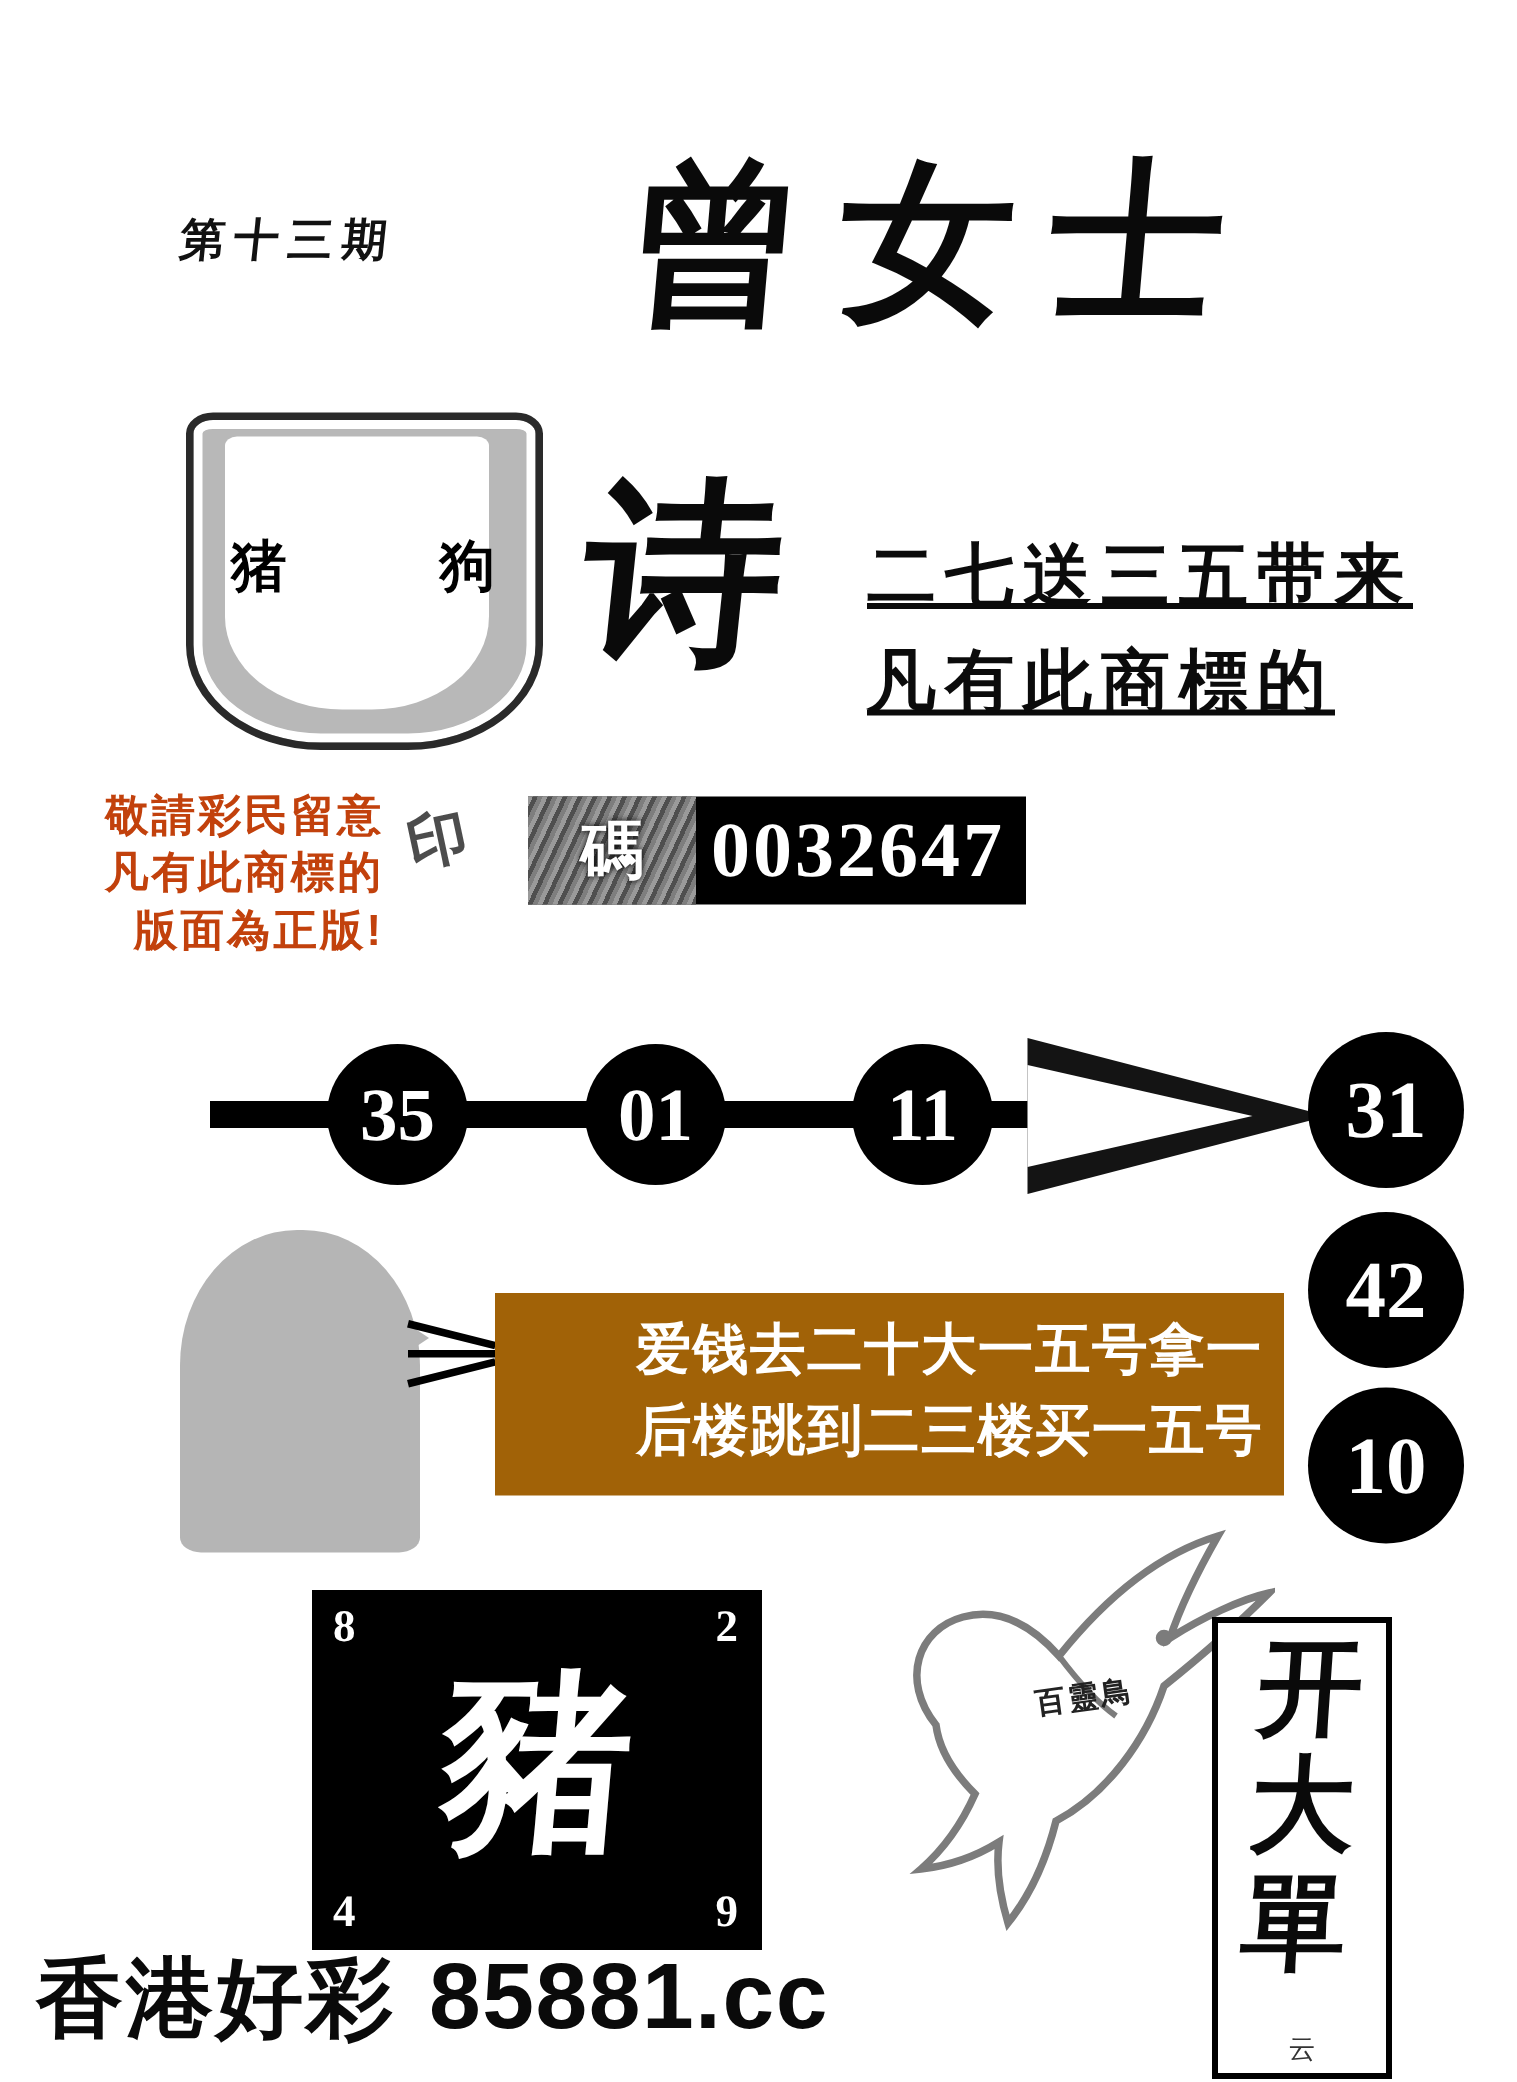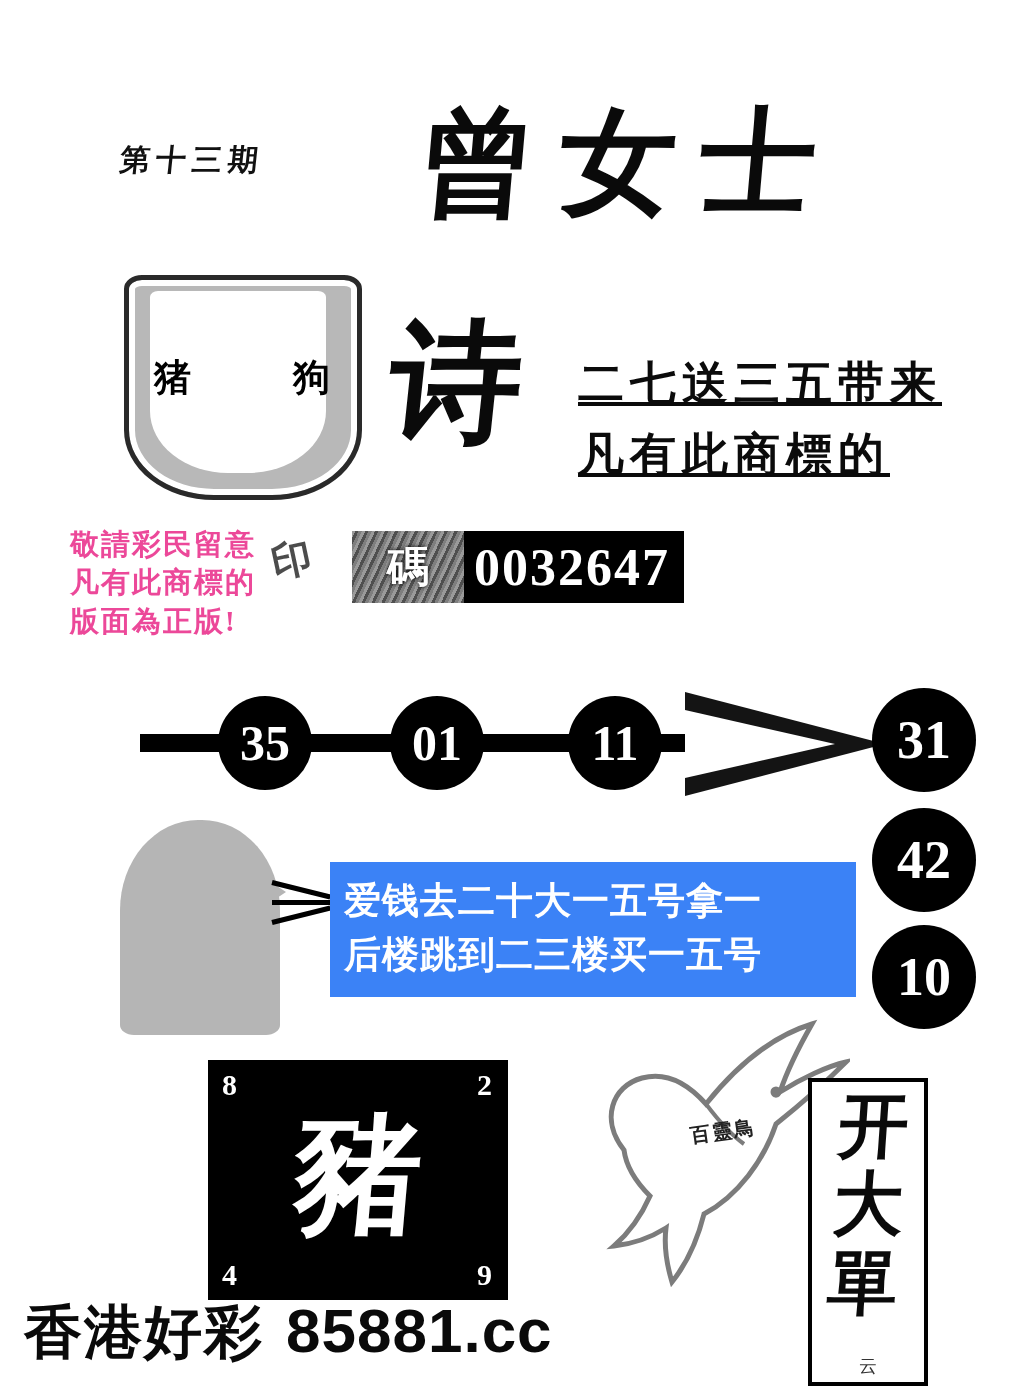--- a/index.html
+++ b/index.html
@@ -111,26 +111,27 @@
     color: #0b0b0b;
     white-space: nowrap;
     text-decoration: underline;
   }
 
   
   .notice {
     position: absolute;
     left: 70px;
     top: 525px;
-    font-family: Liberation Serif, serif;
+    font-family: Liberation Sans, sans-serif;
     font-size: 29px;
     font-weight: bold;
     line-height: 1.32;
     letter-spacing: 2px;
-    color: #ec4899;
+    color: #c2410c;
+    text-align: right;
   }
   .notice-stamp {
     position: absolute;
     left: 272px;
     top: 530px;
     width: 62px;
     height: 62px;
     color: #111;
     font-family: "Liberation Serif", serif;
     font-size: 40px;
@@ -282,28 +283,29 @@
   .sm1 { top: 28px; transform: rotate(0deg); }
   .sm2 { top: 48px; transform: rotate(-14deg); }
 
   
   .msg-box {
     position: absolute;
     left: 330px;
     top: 862px;
     width: 498px;
     padding: 12px 14px 16px 14px;
-    background: #3b82f6;
+    background: #a16207;
     color: #fff;
     font-family: "Liberation Serif", serif;
     font-size: 37px;
     font-weight: bold;
     line-height: 1.45;
     letter-spacing: 1px;
     white-space: nowrap;
+    text-align: right;
   }
 
   
   .pig-card {
     position: absolute;
     left: 208px;
     top: 1060px;
     width: 300px;
     height: 240px;
     background: #000;

